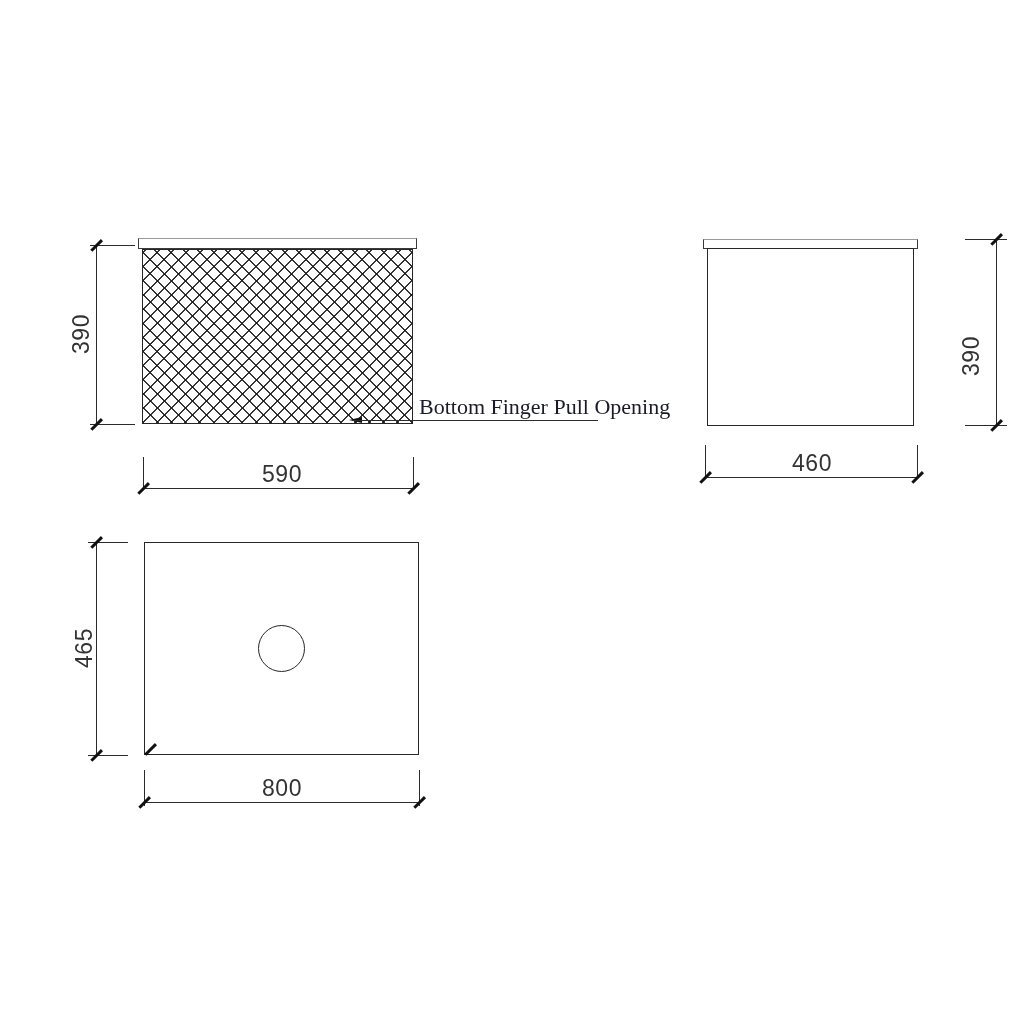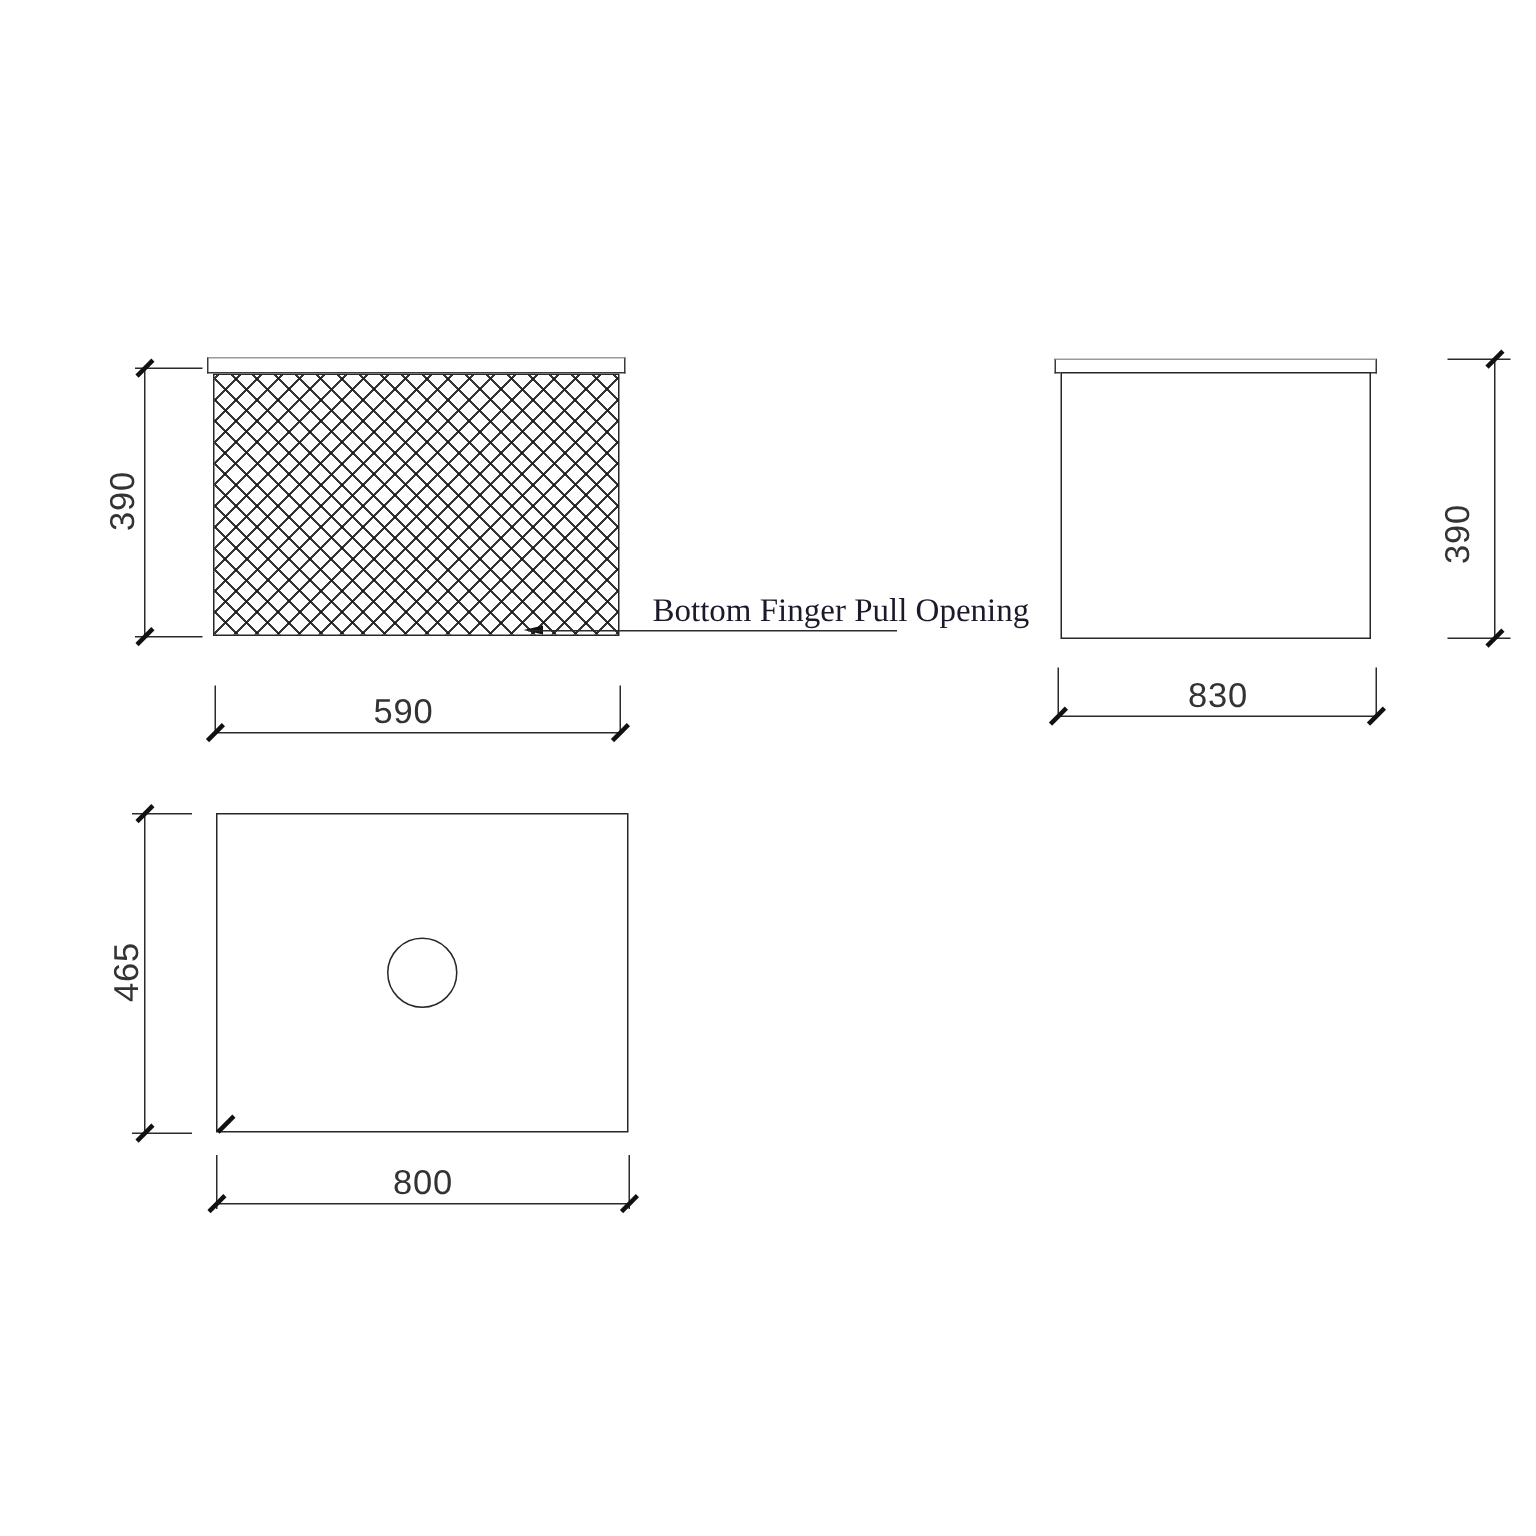--- a/index.html
+++ b/index.html
@@ -39,46 +39,46 @@
     <div class="vline" style="left:96px;top:245px;height:179px;"></div>
     <div class="tick" style="left:88.5px;top:243.7px;"></div>
     <div class="tick" style="left:88.5px;top:422.7px;"></div>
     <div class="dimlabel vdimlabel" style="left:41px;top:324px;">390</div>
 
     <div class="vline" style="left:143px;top:457px;height:33px;"></div>
     <div class="vline" style="left:413px;top:457px;height:33px;"></div>
     <div class="hline" style="left:143px;top:488px;width:270px;"></div>
     <div class="tick" style="left:135.5px;top:486.7px;"></div>
     <div class="tick" style="left:405.5px;top:486.7px;"></div>
-    <div class="dimlabel" style="left:229px;top:464px;">590</div>
+    <div class="dimlabel" style="left:242px;top:464px;">590</div>
 
     <div class="arrow-left" style="left:349px;top:417px;"></div>
     <div class="hline" style="left:352px;top:420px;width:246px;"></div>
-    <div class="callout-text" style="left:435px;top:394px;">Bottom Finger Pull Opening</div>
+    <div class="callout-text" style="left:419px;top:394px;">Bottom Finger Pull Opening</div>
   </div>
 
   <div>
 
     <div class="strip" style="left:703px;top:239px;width:215px;height:10px;"></div>
 
     <div class="panel" style="left:707px;top:248px;width:207px;height:178px;"></div>
 
     <div class="hline" style="left:965px;top:239px;width:42px;"></div>
     <div class="hline" style="left:965px;top:425px;width:42px;"></div>
     <div class="vline" style="left:996px;top:239px;height:186px;"></div>
     <div class="tick" style="left:988.5px;top:237.7px;"></div>
     <div class="tick" style="left:988.5px;top:423.7px;"></div>
     <div class="dimlabel vdimlabel" style="left:931px;top:346px;">390</div>
 
     <div class="vline" style="left:705px;top:445px;height:33px;"></div>
     <div class="vline" style="left:917px;top:445px;height:33px;"></div>
     <div class="hline" style="left:705px;top:477px;width:212px;"></div>
     <div class="tick" style="left:697.5px;top:475.7px;"></div>
     <div class="tick" style="left:909.5px;top:475.7px;"></div>
-    <div class="dimlabel" style="left:772px;top:453px;">830</div>
+    <div class="dimlabel" style="left:772px;top:453px;">460</div>
   </div>
 
   <div>
 
     <div class="panel" style="left:144px;top:542px;width:275px;height:213px;"></div>
 
     <div class="circle" style="left:258px;top:625px;width:47px;height:47px;"></div>
 
     <div class="tick" style="left:142.5px;top:747.7px;"></div>
 

